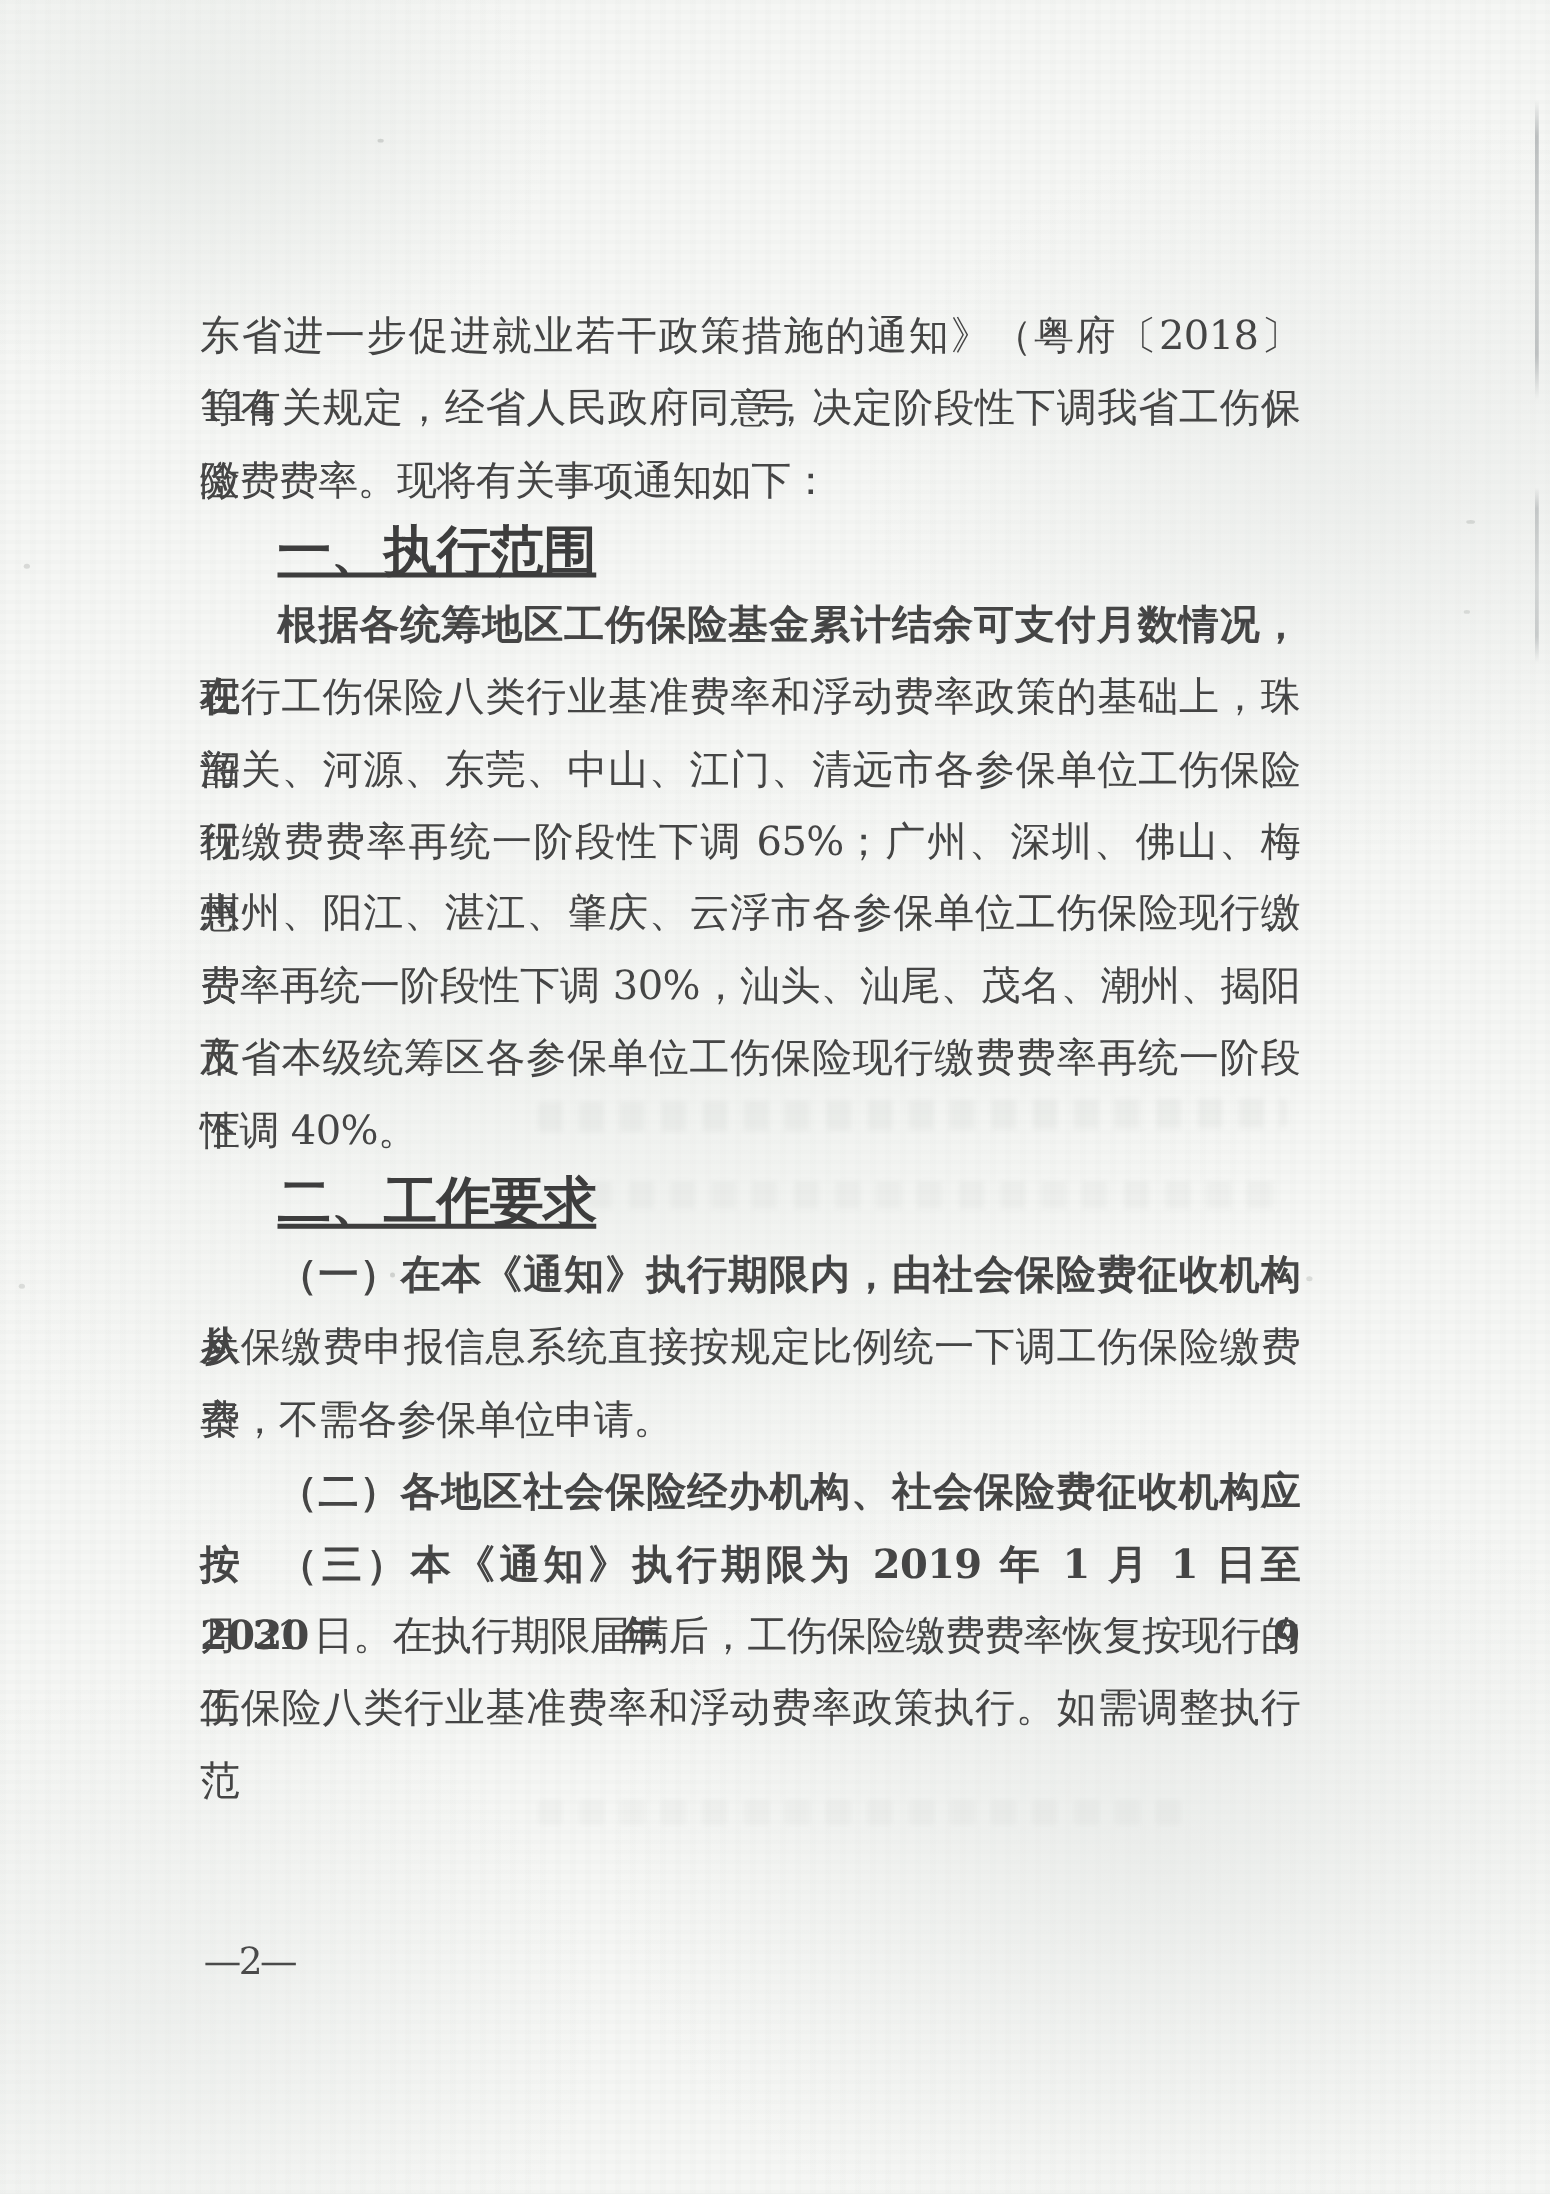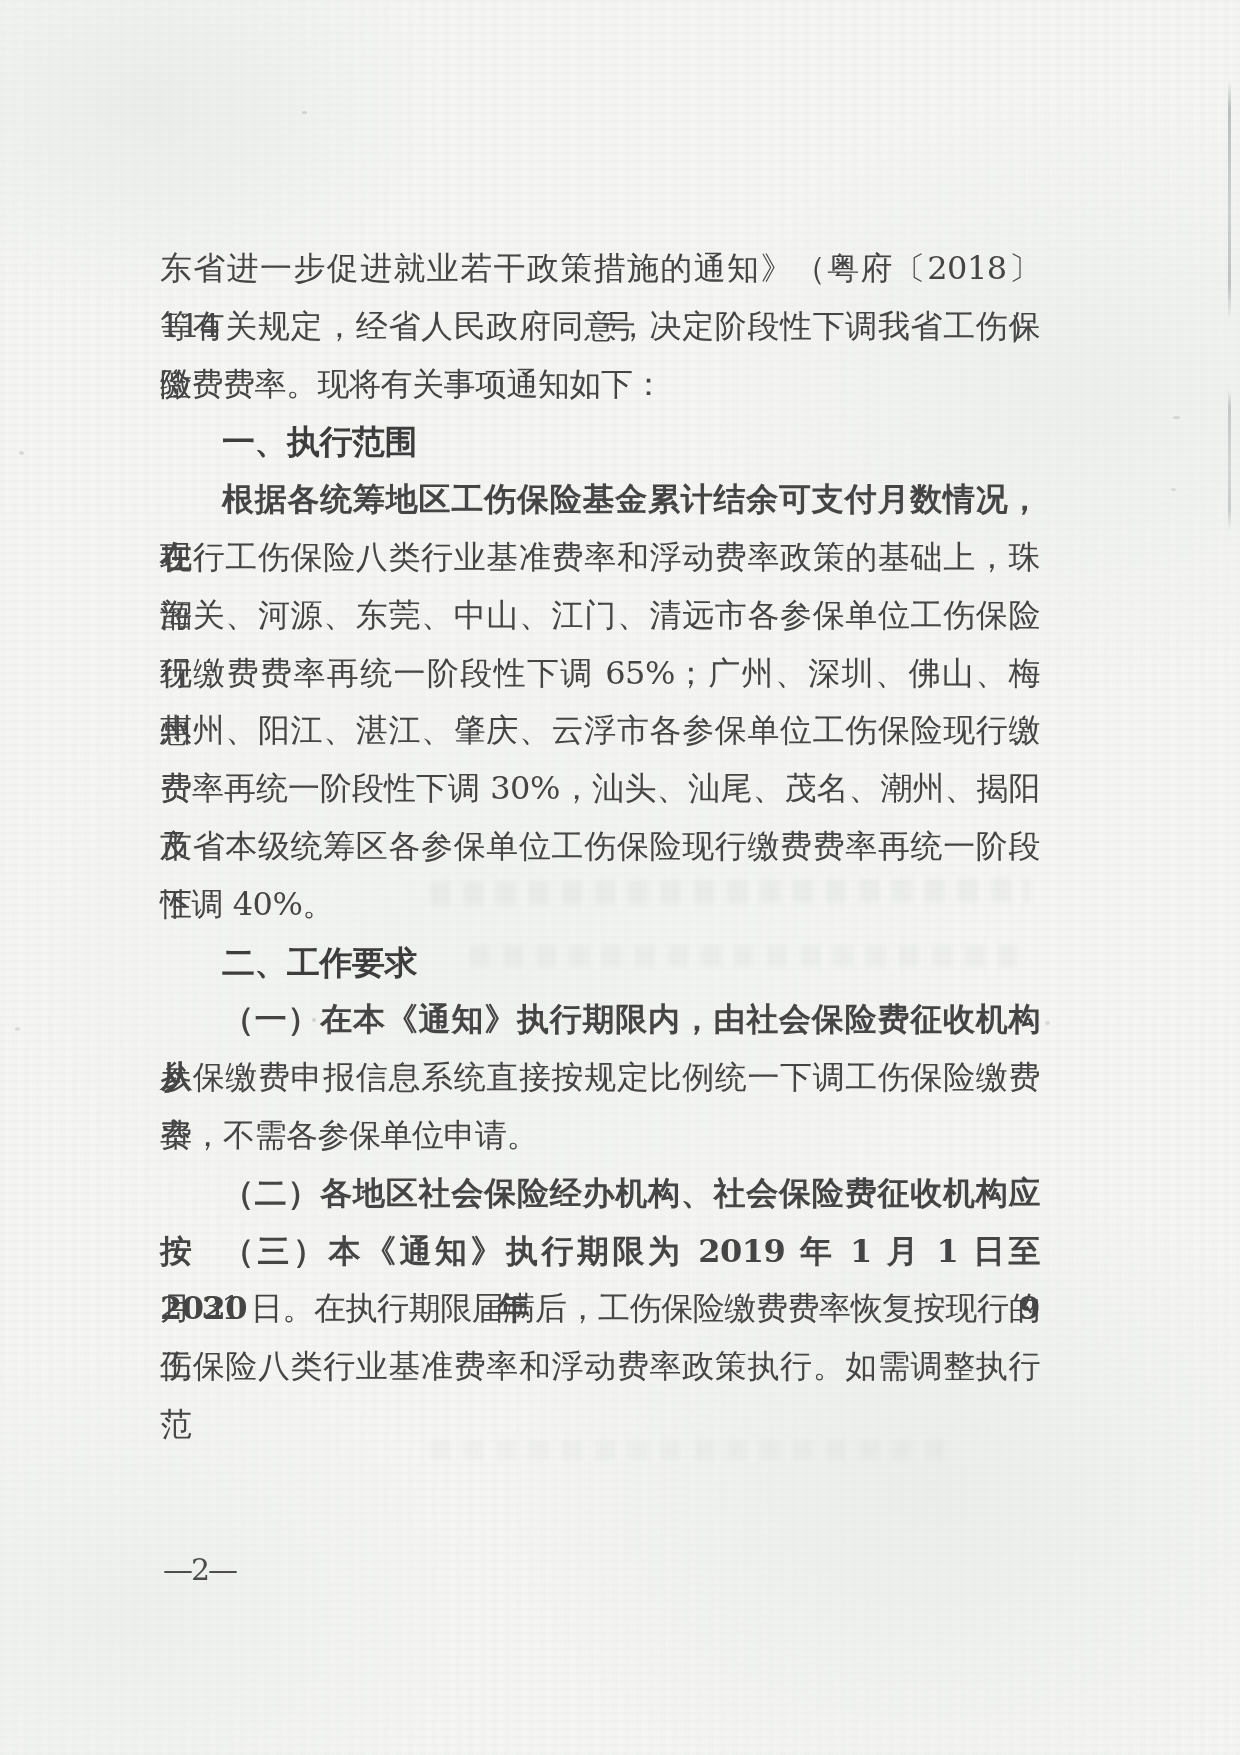--- a/index.html
+++ b/index.html
@@ -54,22 +54,23 @@
     text-justify: inter-character;
   }
 
   
   .line.ind { text-indent: 62px; font-weight: bold; }
 
   
   .line.head {
     font-weight: bold;
     text-indent: 62px;
-    font-size: 33px;
+    font-size: 43px;
     color: #3d3d3d;
+    text-decoration: underline;
   }
 
   .page-number {
     position: absolute;
     left: 163px;
     top: 1552px;
     font-size: 30px;
     color: #4a4a4a;
     letter-spacing: -2px;
     filter: blur(0.25px);

